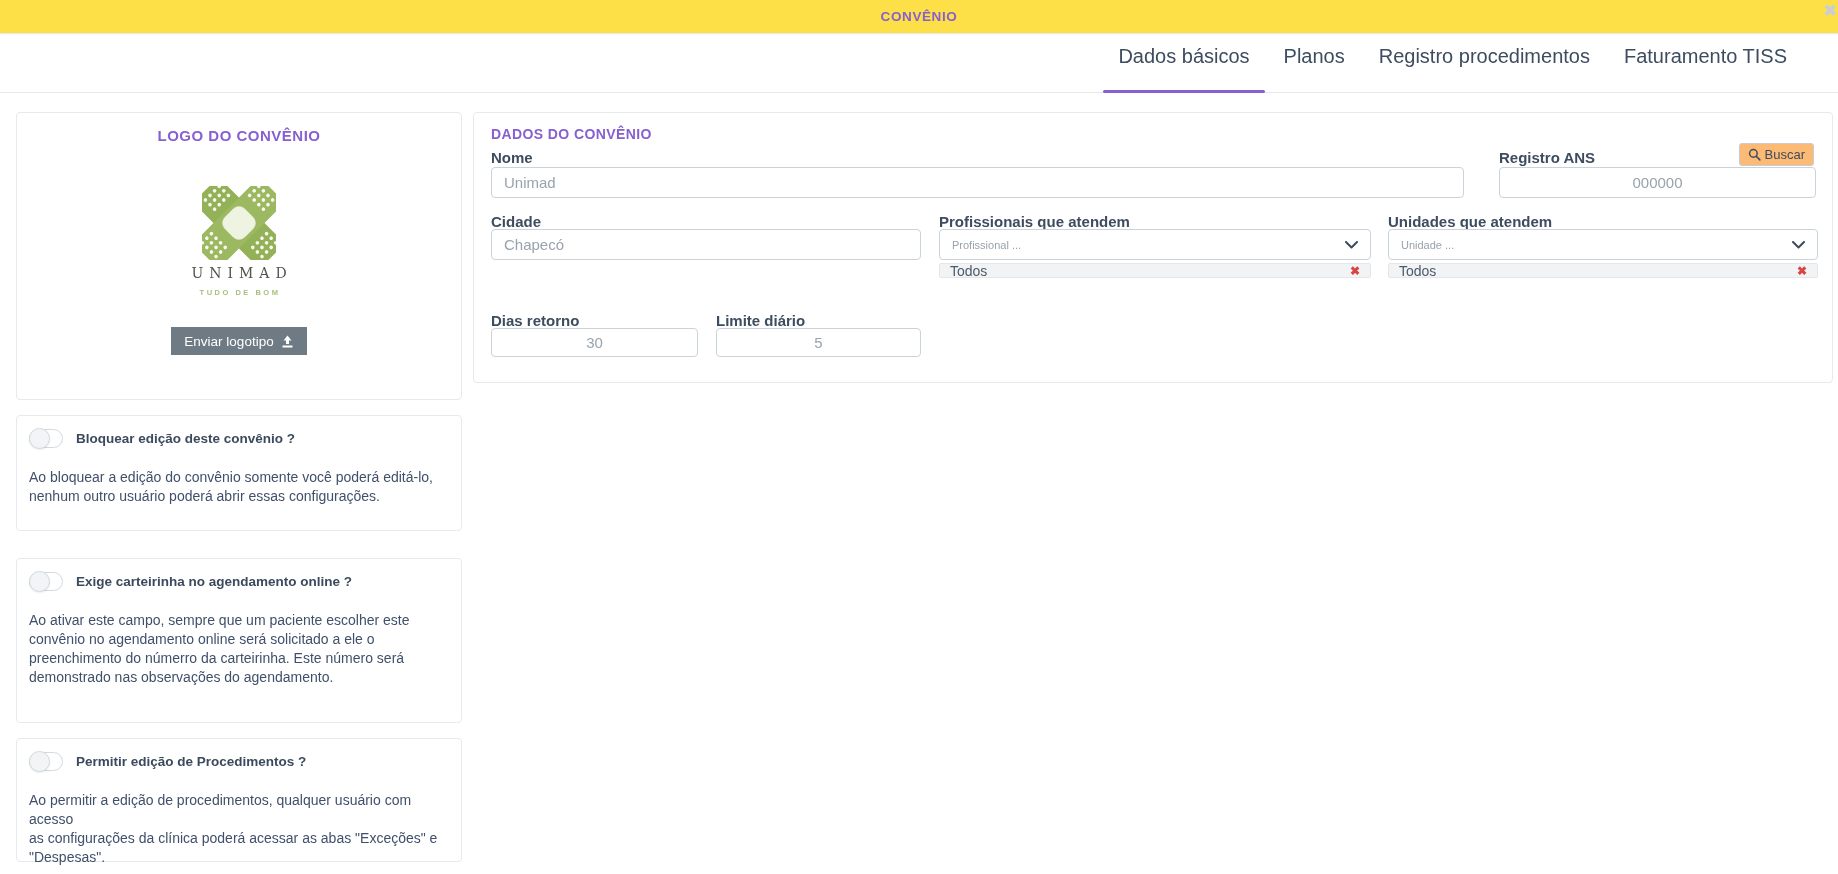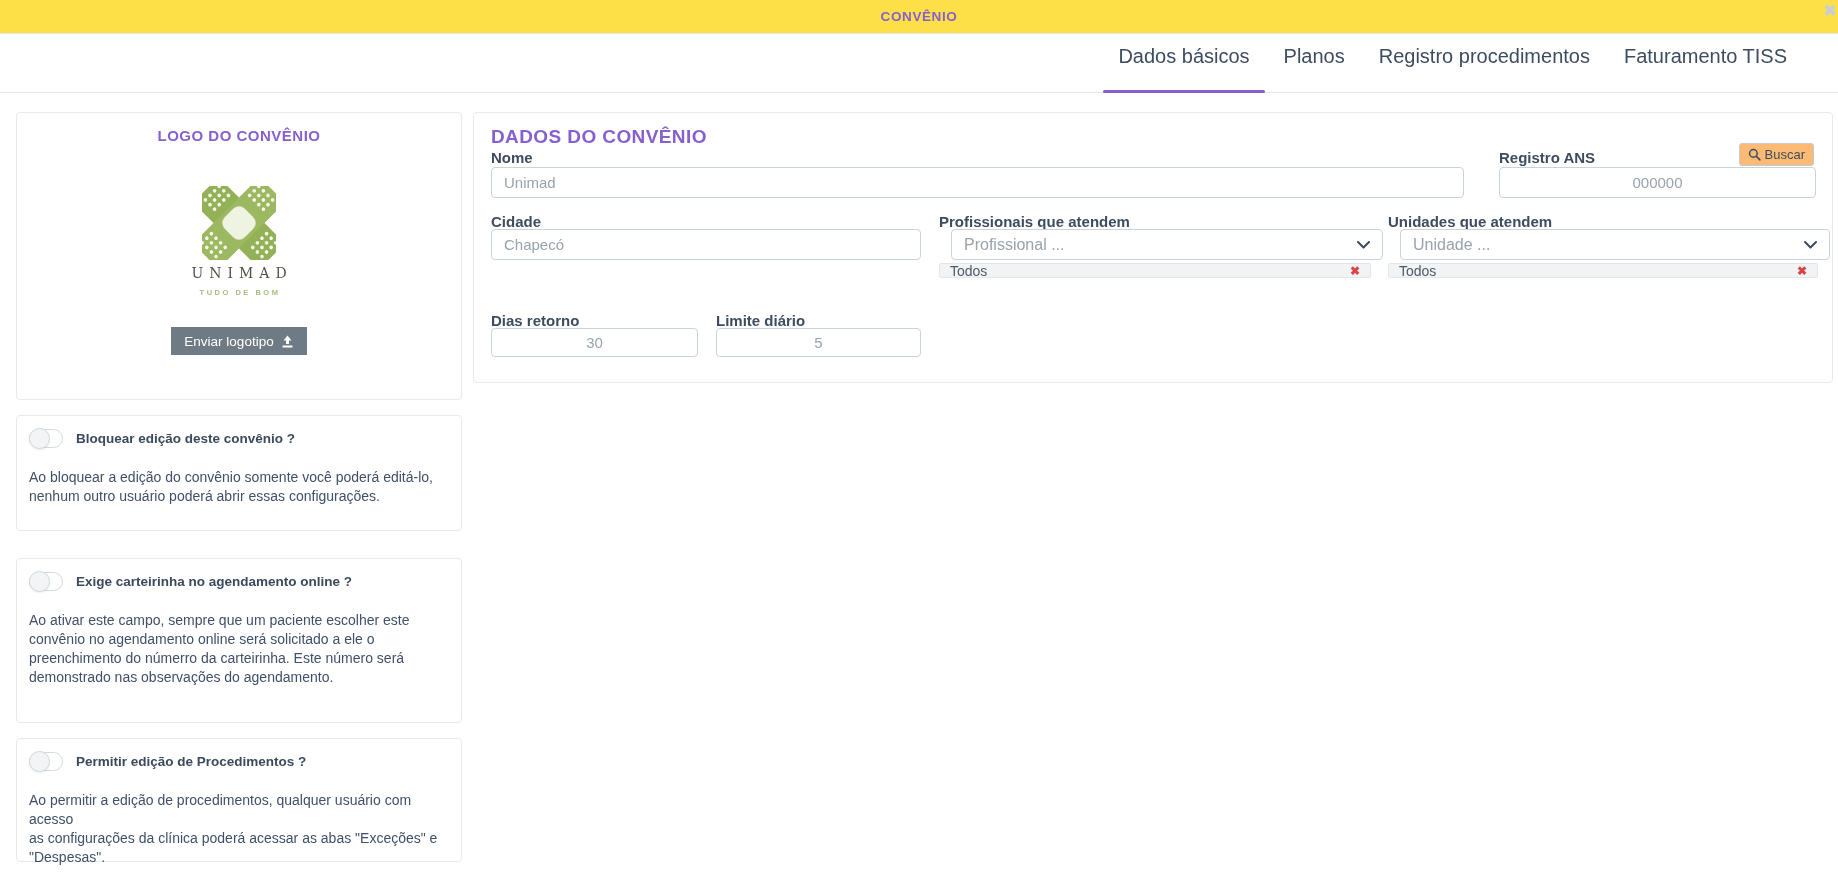--- a/index.html
+++ b/index.html
@@ -78,37 +78,37 @@
     box-shadow:0 1px 2px rgba(0,0,0,.08);
   }
   .toggle-title{font-size:13.5px;font-weight:700;color:#3b4a5d;}
   .toggle-body{
     margin-top:20px;font-size:14px;color:#40506
 4;line-height:1.35;white-space:pre-line;color:#40506a;
   }
   
   .main-card{left:473px;top:112px;width:1360px;height:271px;}
   .section-title{
-    position:absolute;left:17px;top:13px;color:#8760d0;font-size:19px;
+    position:absolute;left:17px;top:13px;color:#8760d0;font-size:14px;
     font-weight:700;letter-spacing:.4px;
   }
   .field-label{
     position:absolute;font-size:15px;font-weight:700;color:#3d4c5f;
   }
   .tinput{
     position:absolute;box-sizing:border-box;height:31px;
     border:1px solid #cbd3da;border-radius:4px;background:#fff;
     font-family:inherit;font-size:15px;color:#99a3ad;padding:0 12px;outline:none;
   }
   .tinput.centered{text-align:center;}
   .fakeselect{
     position:absolute;box-sizing:border-box;height:31px;
     border:1px solid #cbd3da;border-radius:4px;background:#fff;
     display:flex;align-items:center;justify-content:space-between;
-    padding:0 12px;font-size:16px;color:#99a3ad;cursor:pointer;margin-left:12px;
+    padding:0 12px;font-size:11px;color:#99a3ad;cursor:pointer;
   }
   .chip-row{
     position:absolute;box-sizing:border-box;height:15px;
     background:#f1f3f4;border:1px solid #e3e7ea;border-radius:2px;
     display:flex;align-items:center;justify-content:space-between;
     padding:0 10px;font-size:14px;color:#4c5b6b;
   }
   .chip-x{color:#d84545;font-size:12px;font-weight:700;cursor:pointer;line-height:1;}
   .buscar-btn{
     position:absolute;right:18px;top:30px;height:23px;box-sizing:border-box;

